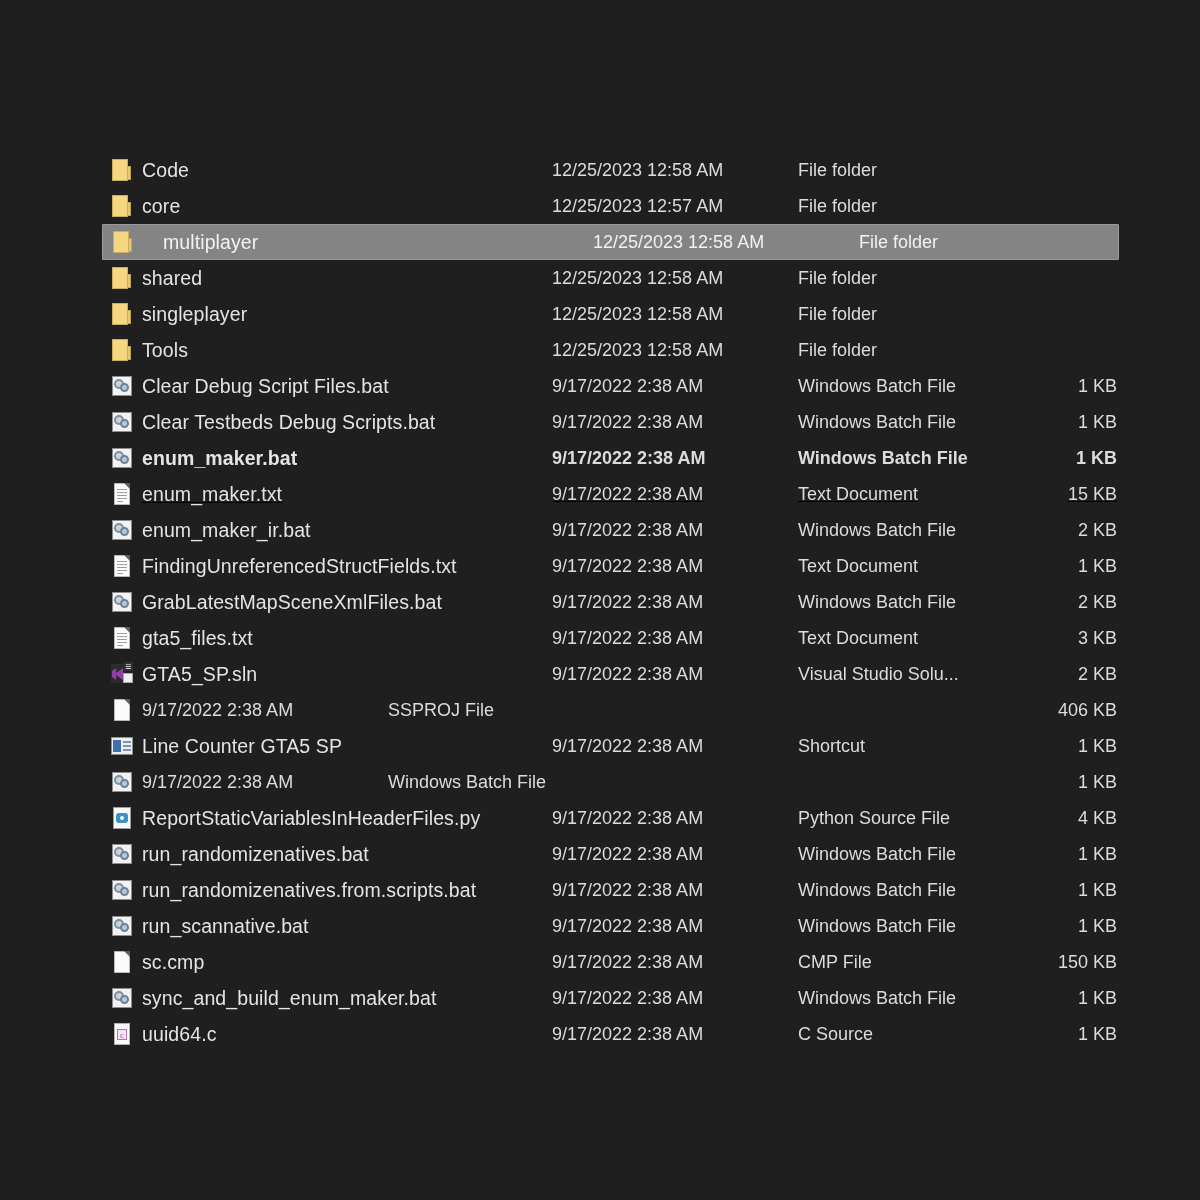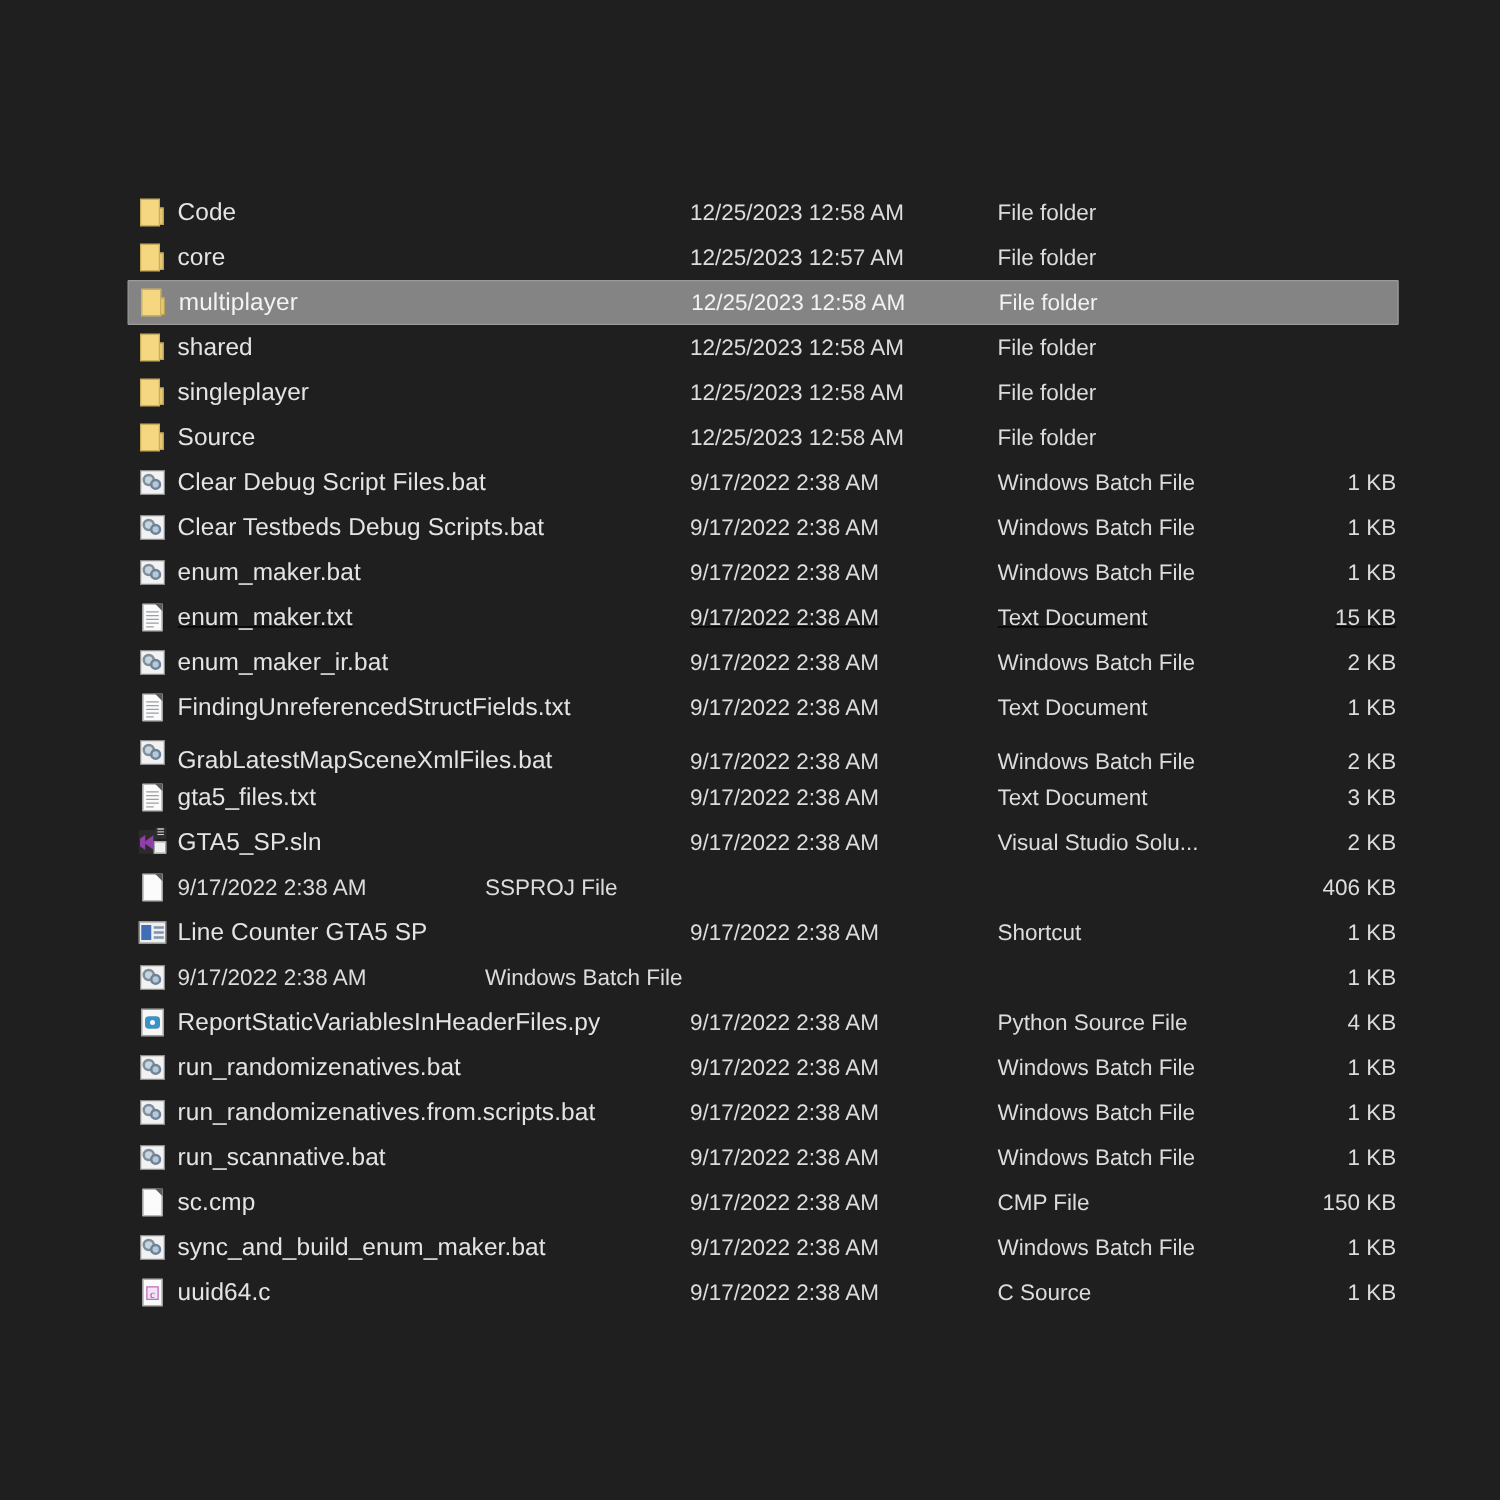--- a/index.html
+++ b/index.html
@@ -342,21 +342,21 @@
         <span class="ico ico-folder">
           <span class="ftab"></span>
           <span class="fbody"></span>
         </span>
       </div>
       <div class="cell-name">core</div>
       <div class="cell-date">12/25/2023 12:57 AM</div>
       <div class="cell-type">File folder</div>
       <div class="cell-size"></div>
     </div>
-    <div class="row selected" style="top: 224px;">
+    <div class="row selected" style="top: 224px; gap: 20px;">
       <div class="cell-icon">
         <span class="ico ico-folder">
           <span class="ftab"></span>
           <span class="fbody"></span>
         </span>
       </div>
       <div class="cell-name">multiplayer</div>
       <div class="cell-date">12/25/2023 12:58 AM</div>
       <div class="cell-type">File folder</div>
       <div class="cell-size"></div>
@@ -385,21 +385,21 @@
       <div class="cell-type">File folder</div>
       <div class="cell-size"></div>
     </div>
     <div class="row" style="top: 332px;">
       <div class="cell-icon">
         <span class="ico ico-folder">
           <span class="ftab"></span>
           <span class="fbody"></span>
         </span>
       </div>
-      <div class="cell-name">Source</div>
+      <div class="cell-name">Tools</div>
       <div class="cell-date">12/25/2023 12:58 AM</div>
       <div class="cell-type">File folder</div>
       <div class="cell-size"></div>
     </div>
     <div class="row" style="top: 368px;">
       <div class="cell-icon">
         <span class="ico ico-bat">
           <span class="page"></span>
           <span class="g1"></span>
           <span class="g2"></span>
@@ -416,21 +416,21 @@
           <span class="page"></span>
           <span class="g1"></span>
           <span class="g2"></span>
         </span>
       </div>
       <div class="cell-name">Clear Testbeds Debug Scripts.bat</div>
       <div class="cell-date">9/17/2022 2:38 AM</div>
       <div class="cell-type">Windows Batch File</div>
       <div class="cell-size">1 KB</div>
     </div>
-    <div class="row" style="top: 440px;">
+    <div class="row" style="top: 440px; font-weight: bold;">
       <div class="cell-icon">
         <span class="ico ico-bat">
           <span class="page"></span>
           <span class="g1"></span>
           <span class="g2"></span>
         </span>
       </div>
       <div class="cell-name">enum_maker.bat</div>
       <div class="cell-date">9/17/2022 2:38 AM</div>
       <div class="cell-type">Windows Batch File</div>
@@ -474,21 +474,21 @@
           <span class="line l3"></span>
           <span class="line l4"></span>
           <span class="line l5"></span>
         </span>
       </div>
       <div class="cell-name">FindingUnreferencedStructFields.txt</div>
       <div class="cell-date">9/17/2022 2:38 AM</div>
       <div class="cell-type">Text Document</div>
       <div class="cell-size">1 KB</div>
     </div>
-    <div class="row" style="top: 584px; align-items: flex-end;">
+    <div class="row" style="top: 584px;">
       <div class="cell-icon">
         <span class="ico ico-bat">
           <span class="page"></span>
           <span class="g1"></span>
           <span class="g2"></span>
         </span>
       </div>
       <div class="cell-name">GrabLatestMapSceneXmlFiles.bat</div>
       <div class="cell-date">9/17/2022 2:38 AM</div>
       <div class="cell-type">Windows Batch File</div>

